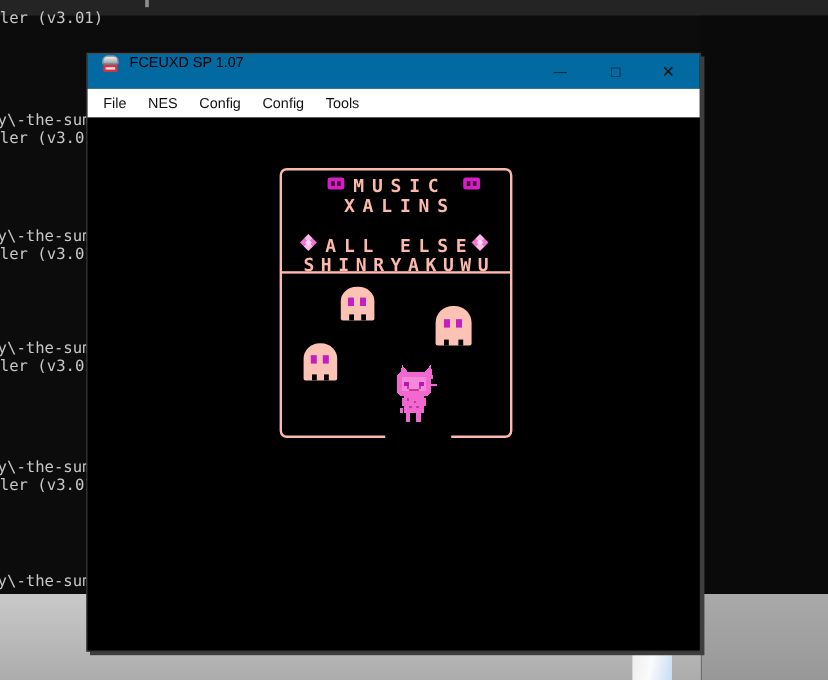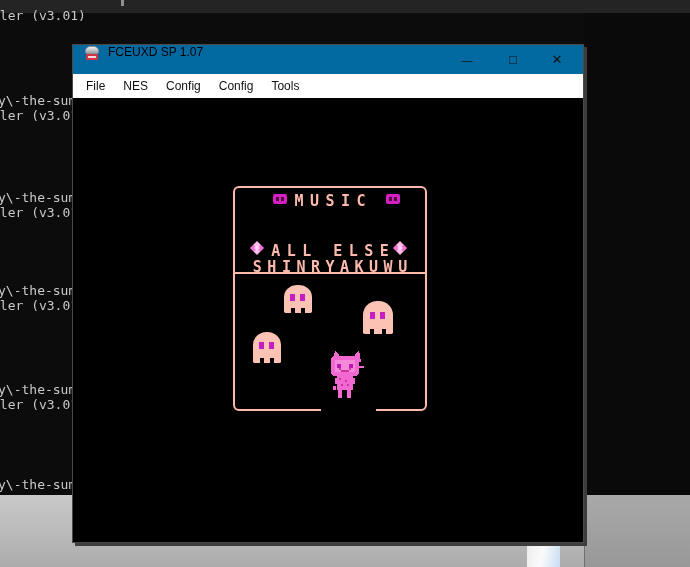--- a/index.html
+++ b/index.html
@@ -38,21 +38,21 @@
   .win-btn{width:32px;height:100%;display:flex;align-items:center;justify-content:center;
            color:#111;cursor:default;}
   .win-btn.min{font-size:11px;margin-right:14px;}
   .win-btn.max{font-size:13px;margin-right:12px;}
   .win-btn.close{font-size:13px;margin-right:10px;}
 
   .menubar{position:absolute;left:0;top:29px;right:0;height:24px;background:#ffffff;
            display:flex;align-items:center;padding-left:4px;box-sizing:border-box;}
   .menu-item{font-size:12px;color:#111;padding:3px 9px;}
 
-  .client{position:absolute;left:0;top:53px;right:0;bottom:0;background:#000;overflow:hidden;margin-top:46px;}
+  .client{position:absolute;left:0;top:53px;right:0;bottom:0;background:#000;overflow:hidden;}
 
   
   .credits-box{position:absolute;left:160px;top:42px;width:194px;height:225px;
                border:2px solid #fcb9ac;border-radius:6px;box-sizing:border-box;}
   .credits-sep{position:absolute;left:0;right:0;top:84px;height:2px;background:#fcb9ac;}
   .credit-line{position:absolute;left:0;width:100%;text-align:center;
                font-family:"DejaVu Sans Mono",monospace;font-weight:bold;font-size:15px;
                letter-spacing:6.5px;text-indent:6.5px;color:#fcb9ac;white-space:pre;}
   .cl1{top:4px;} .cl2{top:21px;} .cl3{top:38px;} .cl4{top:54px;} .cl5{top:70px;letter-spacing:5.5px;text-indent:5.5px;}
 
@@ -127,20 +127,21 @@
       <span class="menu-item">Config</span>
       <span class="menu-item">Tools</span>
     </div>
 
     <div class="client">
 
       <div class="credits-box">
         <div class="credits-sep"></div>
 
         <div class="credit-line cl1">MUSIC</div>
+        <div class="credit-line cl2">XALINS</div>
         <div class="credit-line cl4">ALL ELSE</div>
         <div class="credit-line cl5">SHINRYAKUWU</div>
 
         <div class="music-badge badge-left"></div>
         <div class="music-badge badge-right"></div>
 
         <div class="flower flower-left">
             <div class="core"></div>
             <div class="dot"></div>
           </div>

